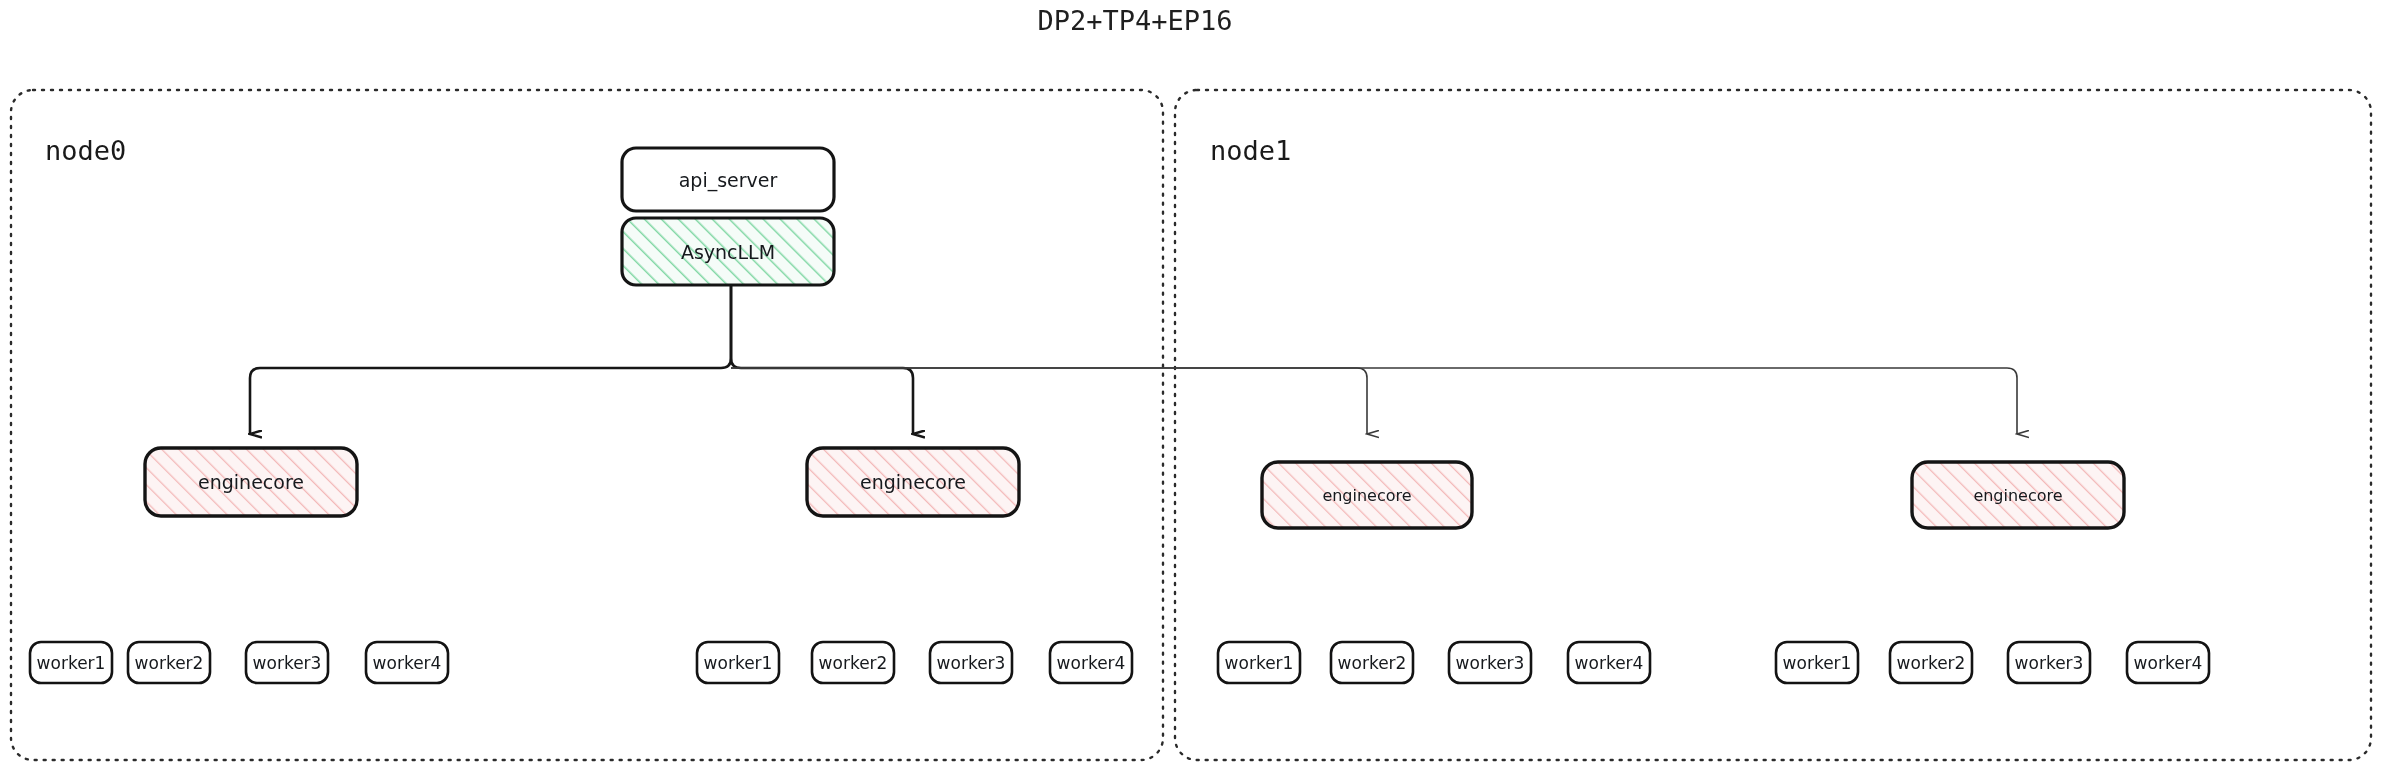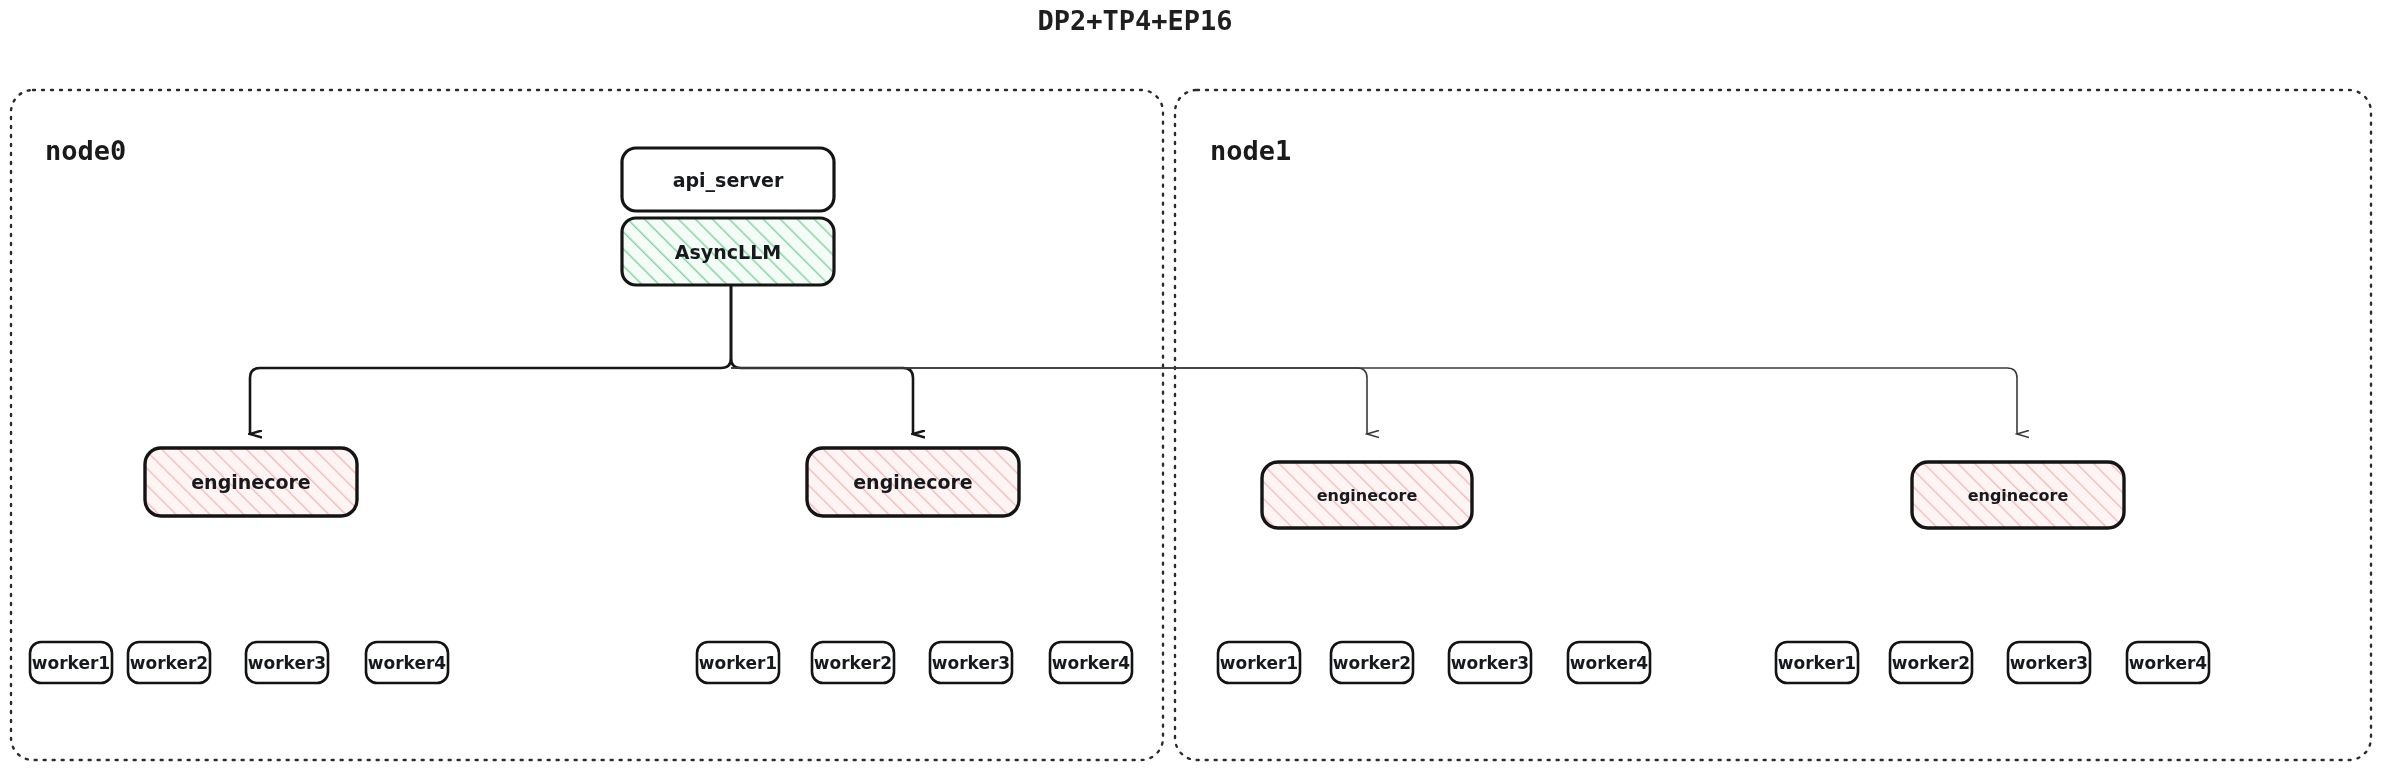--- a/index.html
+++ b/index.html
@@ -10,21 +10,20 @@
   body {
     width: 2383px;
     height: 773px;
     font-family: "DejaVu Sans", "Liberation Sans", sans-serif;
     overflow: hidden;
   }
   #diagram-root {
     position: relative;
     width: 2010px;
     height: 773px;
-    font-weight: bold;
   }
   svg.canvas {
     position: absolute;
     top: 0;
     left: 0;
     width: 2383px;
     height: 773px;
     display: block;
   }
   .title-text {

